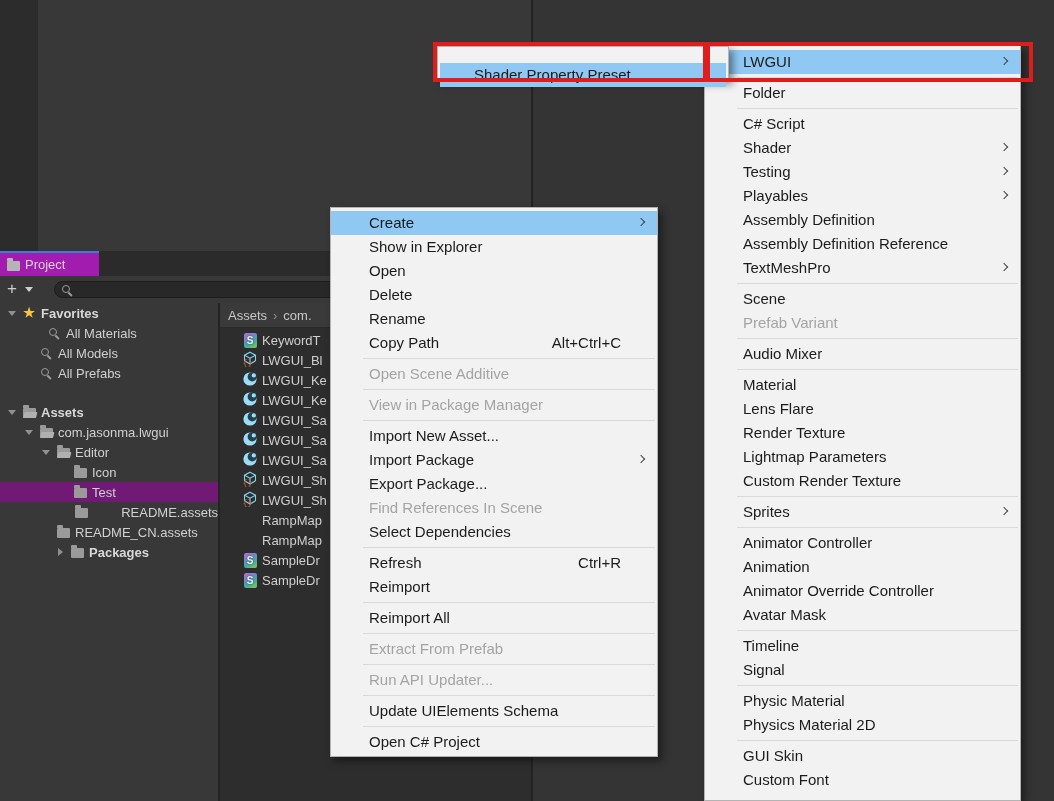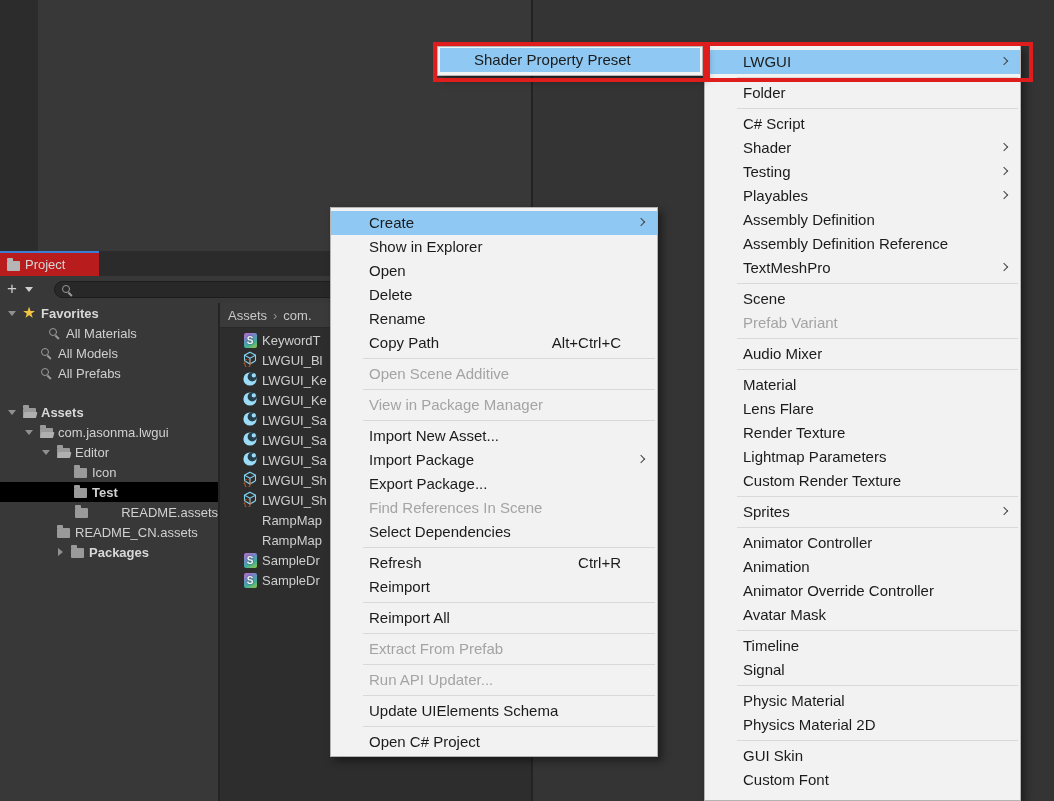--- a/index.html
+++ b/index.html
@@ -6,36 +6,36 @@
   *{box-sizing:border-box;}
   #canvas{position:relative;width:1054px;height:801px;background:#383838;overflow:hidden;
           font-family:"Liberation Sans",sans-serif;-webkit-font-smoothing:antialiased;}
 
   
   #right-bg{position:absolute;left:531px;top:0;width:523px;height:801px;background:#343434;border-left:2px solid #232323;}
   #topleft-strip{position:absolute;left:0;top:0;width:38px;height:251px;background:#2c2c2c;}
 
   
   #tab-bar{position:absolute;left:0;top:251px;width:531px;height:25px;background:#2b2b2b;}
-  #project-tab{position:absolute;left:0;top:0;width:99px;height:25px;background:#b91c1c;
+  #project-tab{position:absolute;left:0;top:0;width:99px;height:25px;background:#a21caf;
                border-top:2px solid var(--accent,#3e7dd6);display:flex;align-items:center;gap:5px;padding-left:7px;
                font-size:13px;color:#d6d6d6;}
   #toolbar{position:absolute;left:0;top:276px;width:531px;height:27px;background:#383838;}
   .plus{position:absolute;left:7px;top:2px;font-size:17px;color:#cfcfcf;line-height:22px;}
   .caret{position:absolute;left:25px;top:11px;width:0;height:0;border-left:4px solid transparent;border-right:4px solid transparent;border-top:5px solid #cfcfcf;}
   .searchbox{position:absolute;left:54px;top:5px;width:470px;height:17px;background:#282828;border:1px solid #1d1d1d;
              border-radius:9px;color:#cfcfcf;font-size:12px;padding:0 8px 0 22px;outline:none;}
   .mag{position:absolute;left:61px;top:8px;width:12px;height:12px;}
   .mag::before{content:"";position:absolute;left:1px;top:1px;width:6px;height:6px;border:1.4px solid #9a9a9a;border-radius:50%;}
   .mag::after{content:"";position:absolute;left:8px;top:7.5px;width:1.6px;height:4.5px;background:#9a9a9a;transform:rotate(-45deg);}
 
   
   #tree{position:absolute;left:0;top:303px;width:218px;height:498px;background:#383838;}
   .trow{height:20px;display:flex;align-items:center;font-size:13px;color:#d0d0d0;white-space:nowrap;}
-  .trow.sel{background:#000000;font-weight:bold;}
+  .trow.sel{background:#701a75;}
   .trow.bold{font-weight:bold;color:#d8d8d8;}
   .trow .slot{width:16px;flex:0 0 16px;display:flex;align-items:center;justify-content:center;}
   .trow .tic{width:18px;flex:0 0 18px;display:flex;align-items:center;justify-content:center;}
   .tspacer{height:19px;}
   .arr-d{width:0;height:0;border-left:4px solid transparent;border-right:4px solid transparent;border-top:5px solid #909090;}
   .arr-r{width:0;height:0;border-top:4px solid transparent;border-bottom:4px solid transparent;border-left:5px solid #909090;}
   .tlabel{margin-left:3px;}
 
   
   #list-bg{position:absolute;left:218px;top:303px;width:313px;height:498px;background:#2d2d2d;border-left:2px solid #242424;}
@@ -62,21 +62,21 @@
         font-size:15px;color:#1b1b1b;z-index:10;}
   .mi{height:24px;line-height:24px;padding-left:38px;position:relative;white-space:nowrap;}
   .mi.hl{background:var(--hl,#8fc9f3);}
   .mi.dis{color:#a4a4a4;}
   .msep{height:7px;position:relative;}
   .msep::after{content:"";position:absolute;left:32px;right:2px;top:3px;height:1px;background:#d9d9d9;}
   .sc{position:absolute;right:36px;top:0;}
   .chev{position:absolute;right:13px;top:8px;width:6px;height:6px;border-top:1.5px solid #444;border-right:1.5px solid #444;transform:rotate(45deg);}
   #ctx-menu{left:330px;top:207px;width:328px;padding:3px 0 2px 0;}
   #create-menu{left:704px;top:45px;width:317px;height:756px;padding-top:4px;overflow:hidden;}
-  #preset-menu{left:437px;top:46px;width:266px;height:30px;padding:1px 0;}
+  #preset-menu{left:437px;top:46px;width:292px;height:30px;padding:16px 0;}
   #preset-menu .mi{margin:0 2px;padding-left:34px;}
 
   
   .redbox{position:absolute;border:4px solid var(--annot,#e01d1d);z-index:30;}
   #redbox1{left:433px;top:42px;width:274px;height:40px;}
   #redbox2{left:706px;top:42px;width:327px;height:40px;}
 </style>
 </head>
 <body>
 

